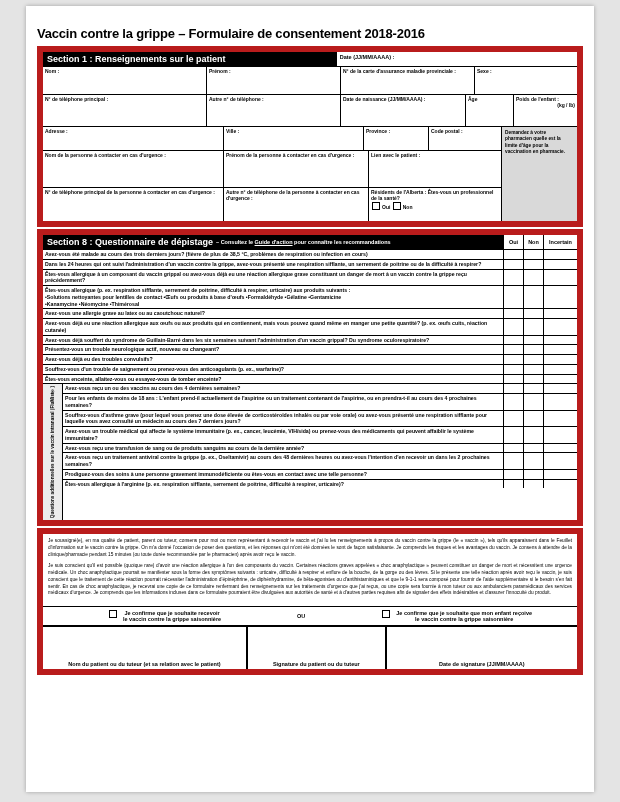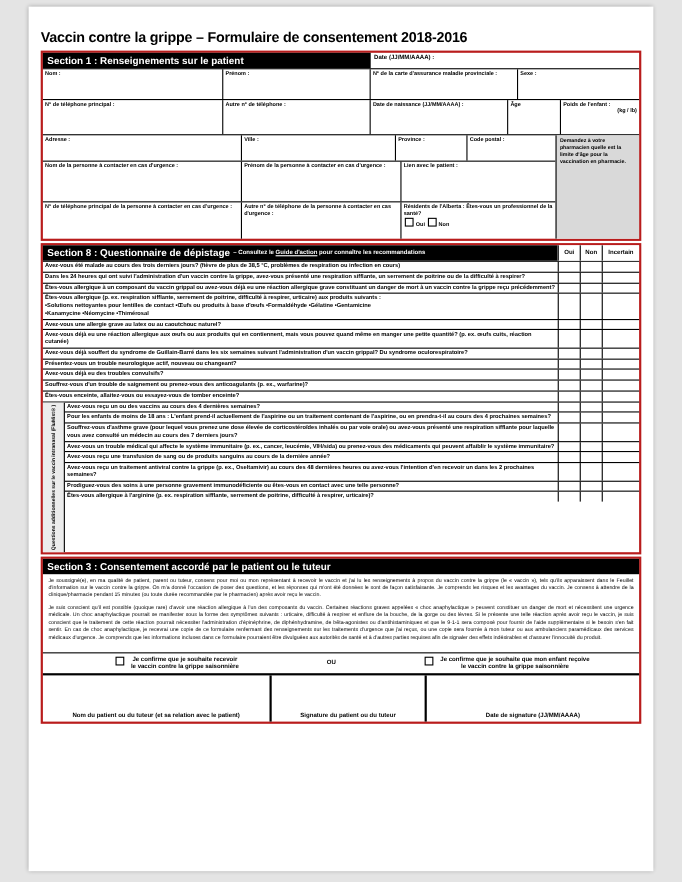--- a/index.html
+++ b/index.html
@@ -8,21 +8,21 @@
     background:#e4e4e4;
     font-family:"Liberation Sans", sans-serif;
     color:#000;
   }
   .page{
     position:absolute;left:26px;top:6px;width:568px;height:786px;
     background:#fff;box-shadow:0 0 4px rgba(0,0,0,.3);
     padding:20px 11px 0 11px;box-sizing:border-box;
   }
   .title{font-size:13px;font-weight:bold;margin:0 0 5px 0;letter-spacing:-0.2px;}
-  .tbl{border:2px solid #b91c1c;margin-top:2px;}
+  .tbl{border:6px solid #b91c1c;margin-top:2px;}
   
   .r{display:flex;align-items:stretch;border-top:1.5px solid #000;}
   .c{border-left:1.5px solid #000;padding:1px 2px;font-size:5px;font-weight:bold;line-height:1.25;box-sizing:border-box;}
   .c:first-child{border-left:none;}
   
   .hrow{display:flex;align-items:stretch;}
   .band{background:#000;color:#fff;font-weight:bold;font-size:9px;padding:2px 4px;box-sizing:border-box;display:flex;align-items:center;gap:3px;}
   .band .sub{font-size:5.5px;font-weight:bold;}
   .band .sub u{text-decoration:underline;}
   .datecell{flex:1;font-size:5.5px;font-weight:bold;padding:2px 3px;}
@@ -261,21 +261,20 @@
             <div class="qc">Êtes-vous allergique à l'arginine (p. ex. respiration sifflante, serrement de poitrine, difficulté à respirer, urticaire)?</div>
             <div class="ac"></div>
             <div class="ac"></div>
             <div class="ac inc"></div>
           </div>
         </div>
     </div>
   </div>
 
   <div class="tbl s3">
-    <div class="band">Section 3 : Consentement accordé par le patient ou le tuteur</div>
     <div class="consent">
       <p>Je soussigné(e), en ma qualité de patient, parent ou tuteur, consens pour moi ou mon représentant à recevoir le vaccin et j'ai lu les renseignements à propos du vaccin contre la grippe (le « vaccin »), tels qu'ils apparaissent dans le Feuillet d'information sur le vaccin contre la grippe. On m'a donné l'occasion de poser des questions, et les réponses qui m'ont été données le sont de façon satisfaisante. Je comprends les risques et les avantages du vaccin. Je consens à attendre de la clinique/pharmacie pendant 15 minutes (ou toute durée recommandée par le pharmacien) après avoir reçu le vaccin.</p>
       <p>Je suis conscient qu'il est possible (quoique rare) d'avoir une réaction allergique à l'un des composants du vaccin. Certaines réactions graves appelées « choc anaphylactique » peuvent constituer un danger de mort et nécessitent une urgence médicale. Un choc anaphylactique pourrait se manifester sous la forme des symptômes suivants : urticaire, difficulté à respirer et enflure de la bouche, de la gorge ou des lèvres. Si le présente une telle réaction après avoir reçu le vaccin, je suis conscient que le traitement de cette réaction pourrait nécessiter l'administration d'épinéphrine, de diphénhydramine, de bêta-agonistes ou d'antihistaminiques et que le 9-1-1 sera composé pour fournir de l'aide supplémentaire si le besoin s'en fait sentir. En cas de choc anaphylactique, je recevrai une copie de ce formulaire renfermant des renseignements sur les traitements d'urgence que j'ai reçus, ou une copie sera fournie à mon tuteur ou aux ambulanciers paramédicaux des services médicaux d'urgence. Je comprends que les informations incluses dans ce formulaire pourraient être divulguées aux autorités de santé et à d'autres parties requises afin de signaler des effets indésirables et d'assurer l'innocuité du produit.</p>
     </div>
     <div class="cbrow">
       <div class="cbgrp cb-left">
         <span class="cbx"></span>
         <span class="txt" style="white-space:pre-line;">Je confirme que je souhaite recevoir
 le vaccin contre la grippe saisonnière</span>
       </div>

